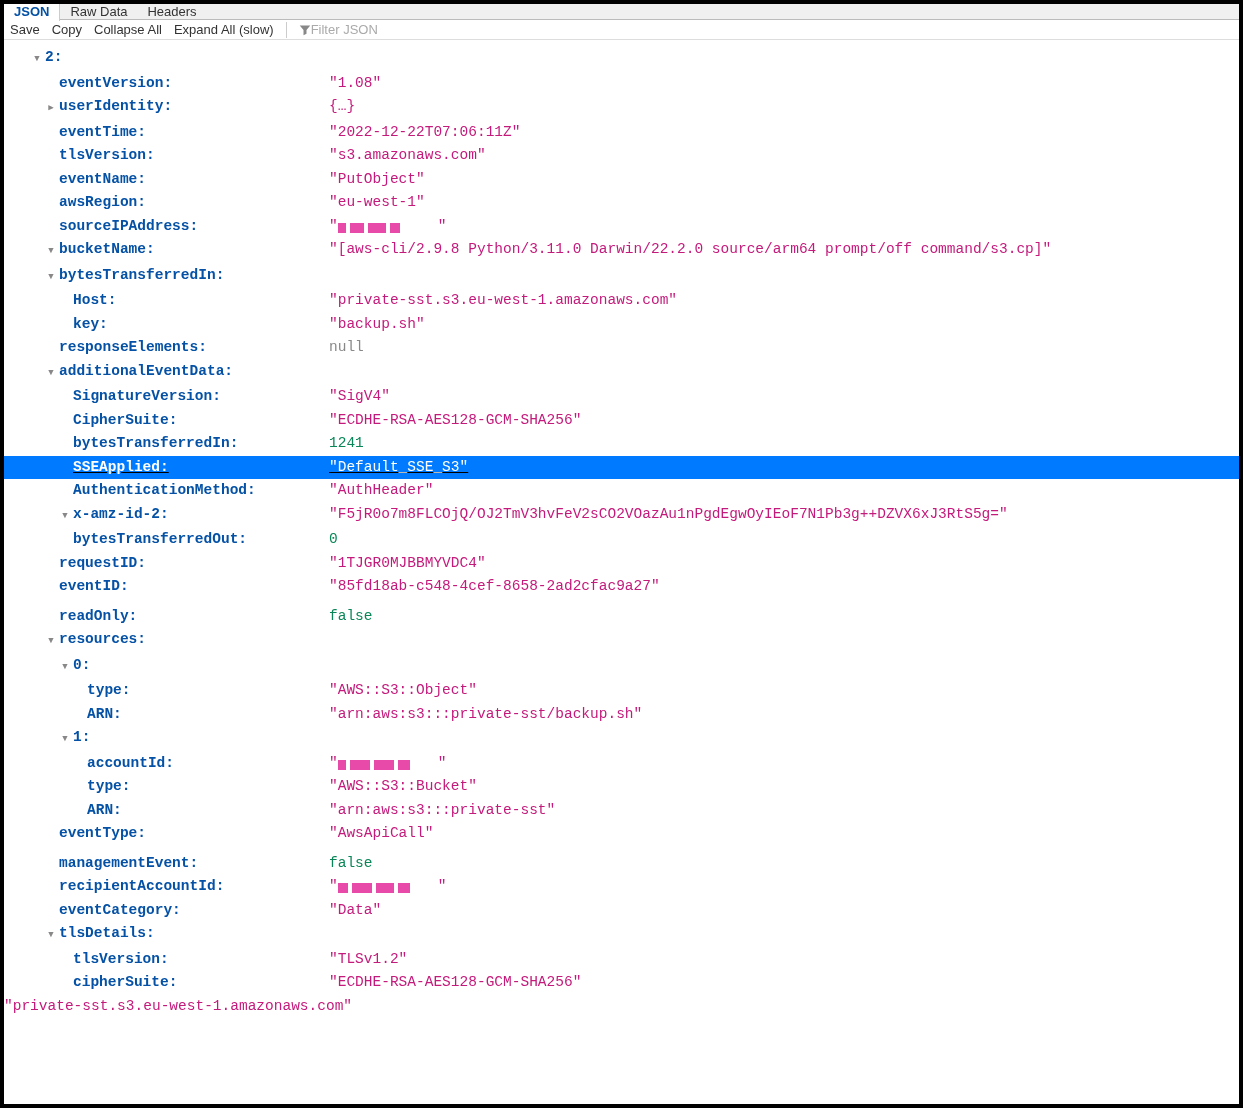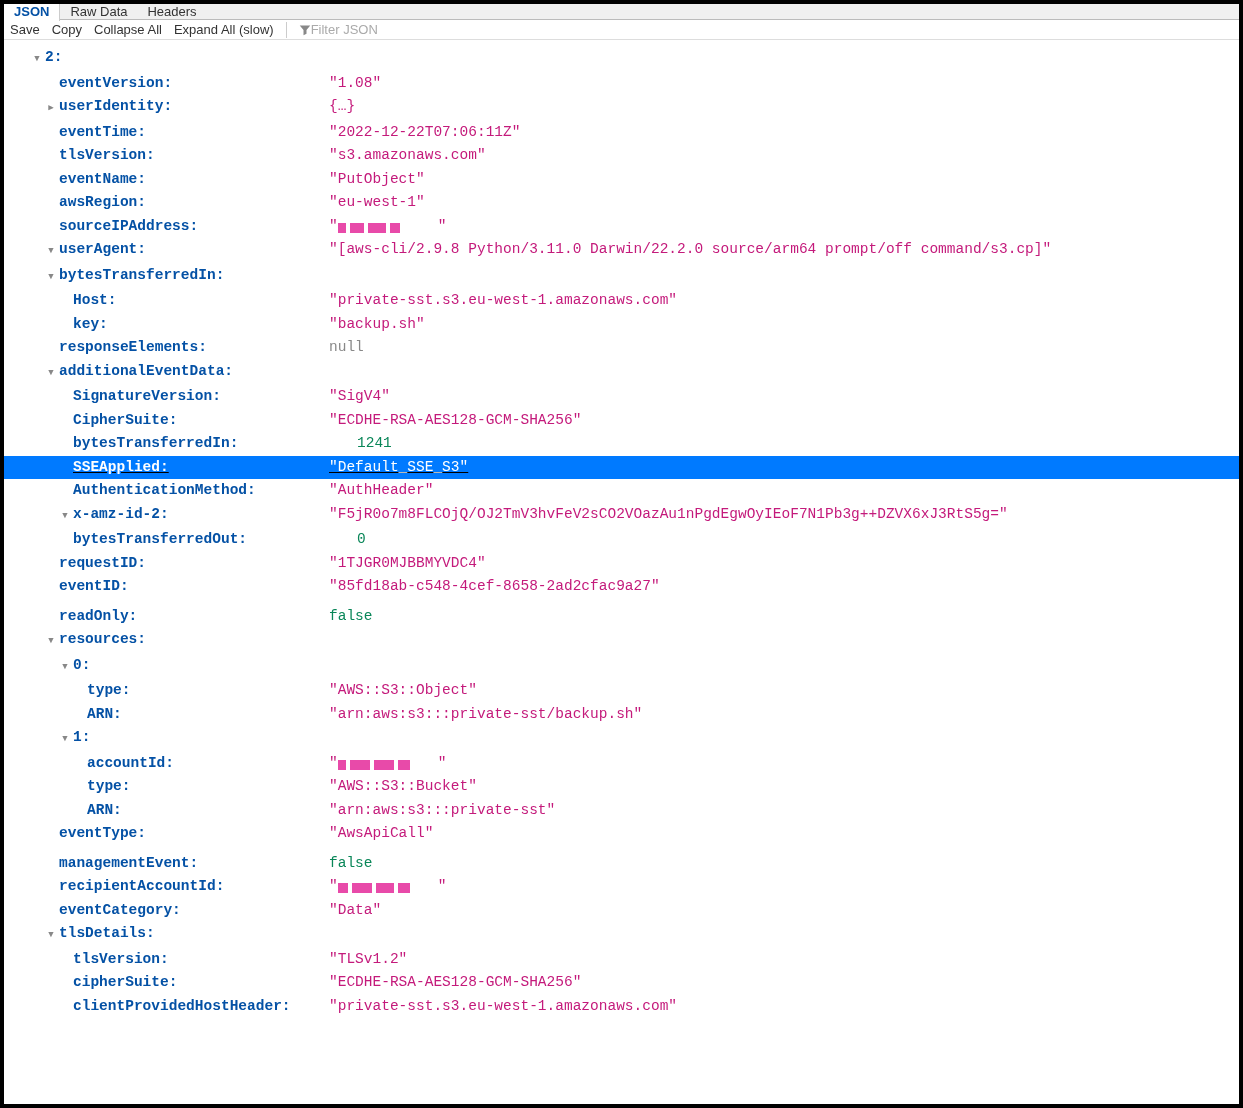--- a/index.html
+++ b/index.html
@@ -110,21 +110,21 @@
   font-weight: 600;
   flex: 0 0 auto;
 }
 .keycol {
   width: 325px;
   flex: 0 0 325px;
   display: flex;
   align-items: baseline;
 }
 .val-str { color: #c41a7b; }
-.val-num { color: #098658; margin-left: 28px; }
+.val-num { color: #098658; }
 .val-bool { color: #098658; margin-top: 6px; }
 .val-null { color: #888; }
 .val-obj { color: #c41a7b; }
 .redacted {
   display: inline-block;
   width: 100px;
   height: 13px;
   position: relative;
   top: 2px;
 }
@@ -235,21 +235,21 @@
           <span class="toggle"></span>
           <span class="key">sourceIPAddress:</span>
         </div>
         <span class="val-str">"<span class="redacted"><span style="width:8px"></span><span style="width:14px"></span><span style="width:18px"></span><span style="width:10px"></span></span>"</span>
       </div>
 
     <div class="row ind2">
         <div class="keycol">
           <span class="spacer"></span>
           <span class="toggle">▼</span>
-          <span class="key">userAgent:</span>
+          <span class="key">bucketName:</span>
         </div>
         <span class="val-str">"[aws-cli/2.9.8 Python/3.11.0 Darwin/22.2.0 source/arm64 prompt/off command/s3.cp]"</span>
       </div>
 
     <div class="row ind2">
         <div class="keycol">
           <span class="spacer"></span>
           <span class="toggle">▼</span>
           <span class="key">bytesTransferredIn:</span>
         </div>
@@ -481,22 +481,17 @@
       </div>
     <div class="row ind3">
         <div class="keycol">
           <span class="spacer"></span>
           <span class="toggle"></span>
           <span class="key">cipherSuite:</span>
         </div>
         <span class="val-str">"ECDHE-RSA-AES128-GCM-SHA256"</span>
       </div>
     <div class="row ind3">
-        <div class="keycol">
-          <span class="spacer"></span>
-          <span class="toggle"></span>
-          <span class="key">clientProvidedHostHeader:</span>
-        </div>
         <span class="val-str">"private-sst.s3.eu-west-1.amazonaws.com"</span>
       </div>
 
   </div>
 </div>
 
 </body></html>

